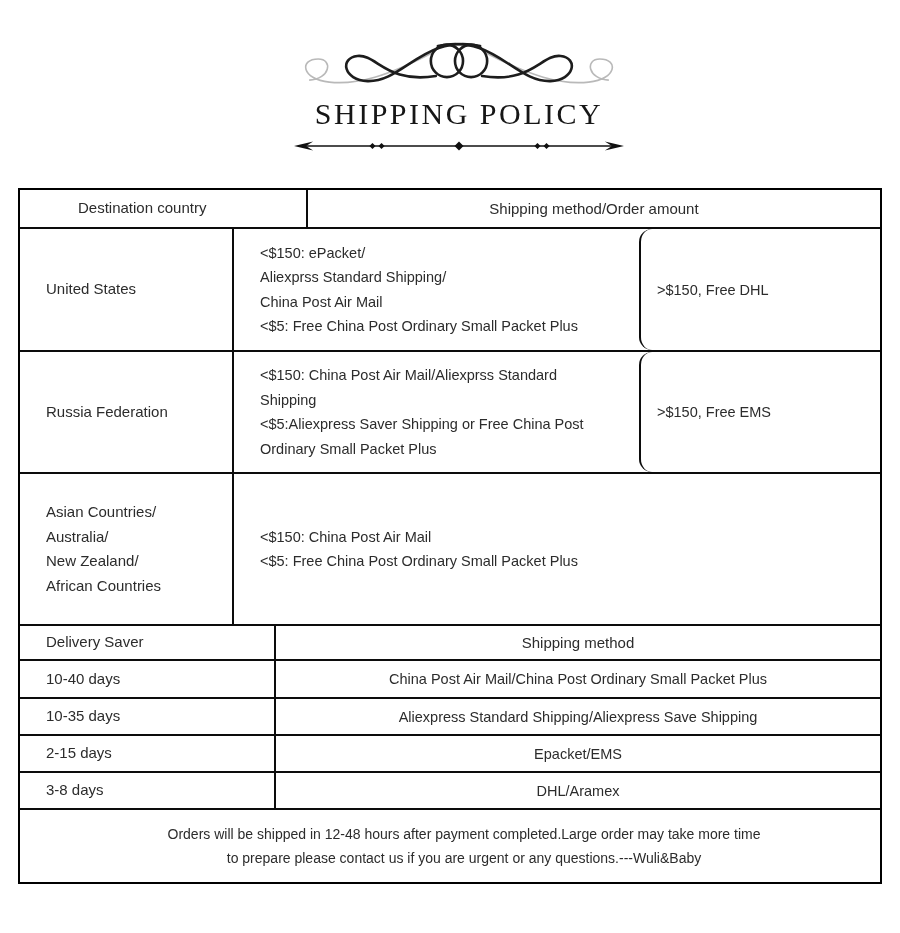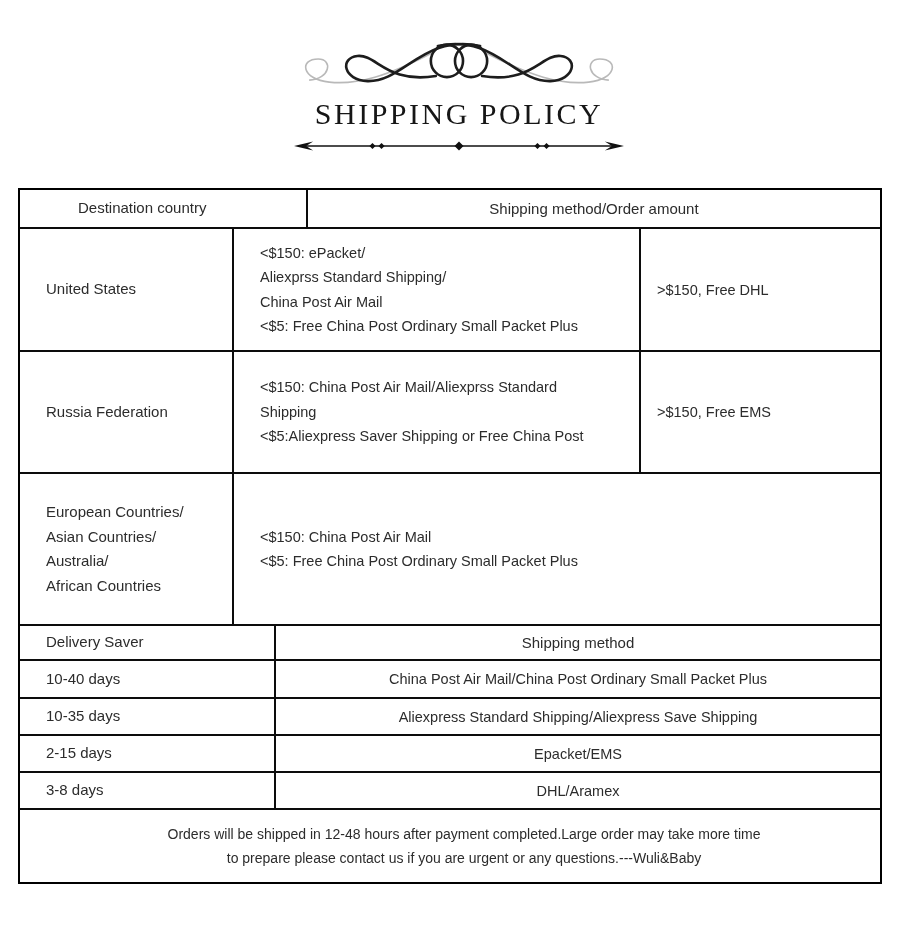--- a/index.html
+++ b/index.html
@@ -35,21 +35,21 @@
     background:#fff;
   }
   .row { display:flex; border-top:2px solid #0c0c0c; }
   .row:first-child { border-top:none; }
   .cell {
     display:flex; flex-direction:column; justify-content:center;
     font-size:14.5px; color:#2c2c2c;
   }
   .col1 { width:212px; padding-left:26px; font-size:15px; line-height:24.5px; }
   .col2 { width:407px; padding-left:26px; border-left:2px solid #0c0c0c; line-height:24.5px; }
-  .col3 { flex:1; padding-left:16px; border-left:2px solid #0c0c0c; }
+  .col3 { flex:1; padding-left:16px; border-left:2px solid #0c0c0c;border-radius:13px; }
   .colspan { flex:1; border-left:2px solid #0c0c0c; align-items:center; text-align:center;margin-left:42px; }
   .full { width:100%; align-items:center; text-align:center; font-size:14px; line-height:24px;padding-left:28px; }
 
   .h-header  { height:37px;padding-left:32px; }
   .h-us      { height:123px; }
   .h-ru      { height:122px; }
   .h-eu      { height:152px; }
   .h-dheader { height:35px; }
   .h-drow1   { height:38px; }
   .h-drow    { height:37px; }
@@ -111,29 +111,30 @@
     </div>
 
     <div class="row h-ru">
       <div class="cell col1">
         <div>Russia Federation</div>
       </div>
       <div class="cell col2">
         <div>&lt;$150: China Post Air Mail/Aliexprss Standard</div>
         <div>Shipping</div>
         <div>&lt;$5:Aliexpress Saver Shipping or Free China Post</div>
+        <div>Ordinary Small Packet Plus</div>
       </div>
       <div class="cell col3">&gt;$150, Free EMS</div>
     </div>
 
     <div class="row h-eu">
       <div class="cell col1">
-        <div>European Countries/</div>
         <div>Asian Countries/</div>
         <div>Australia/</div>
+        <div>New Zealand/</div>
         <div>African Countries</div>
       </div>
       <div class="cell col2">
         <div>&lt;$150: China Post Air Mail</div>
         <div>&lt;$5: Free China Post Ordinary Small Packet Plus</div>
       </div>
     </div>
 
     <div class="row h-dheader">
       <div class="cell col1 hdr">Delivery Saver</div>

